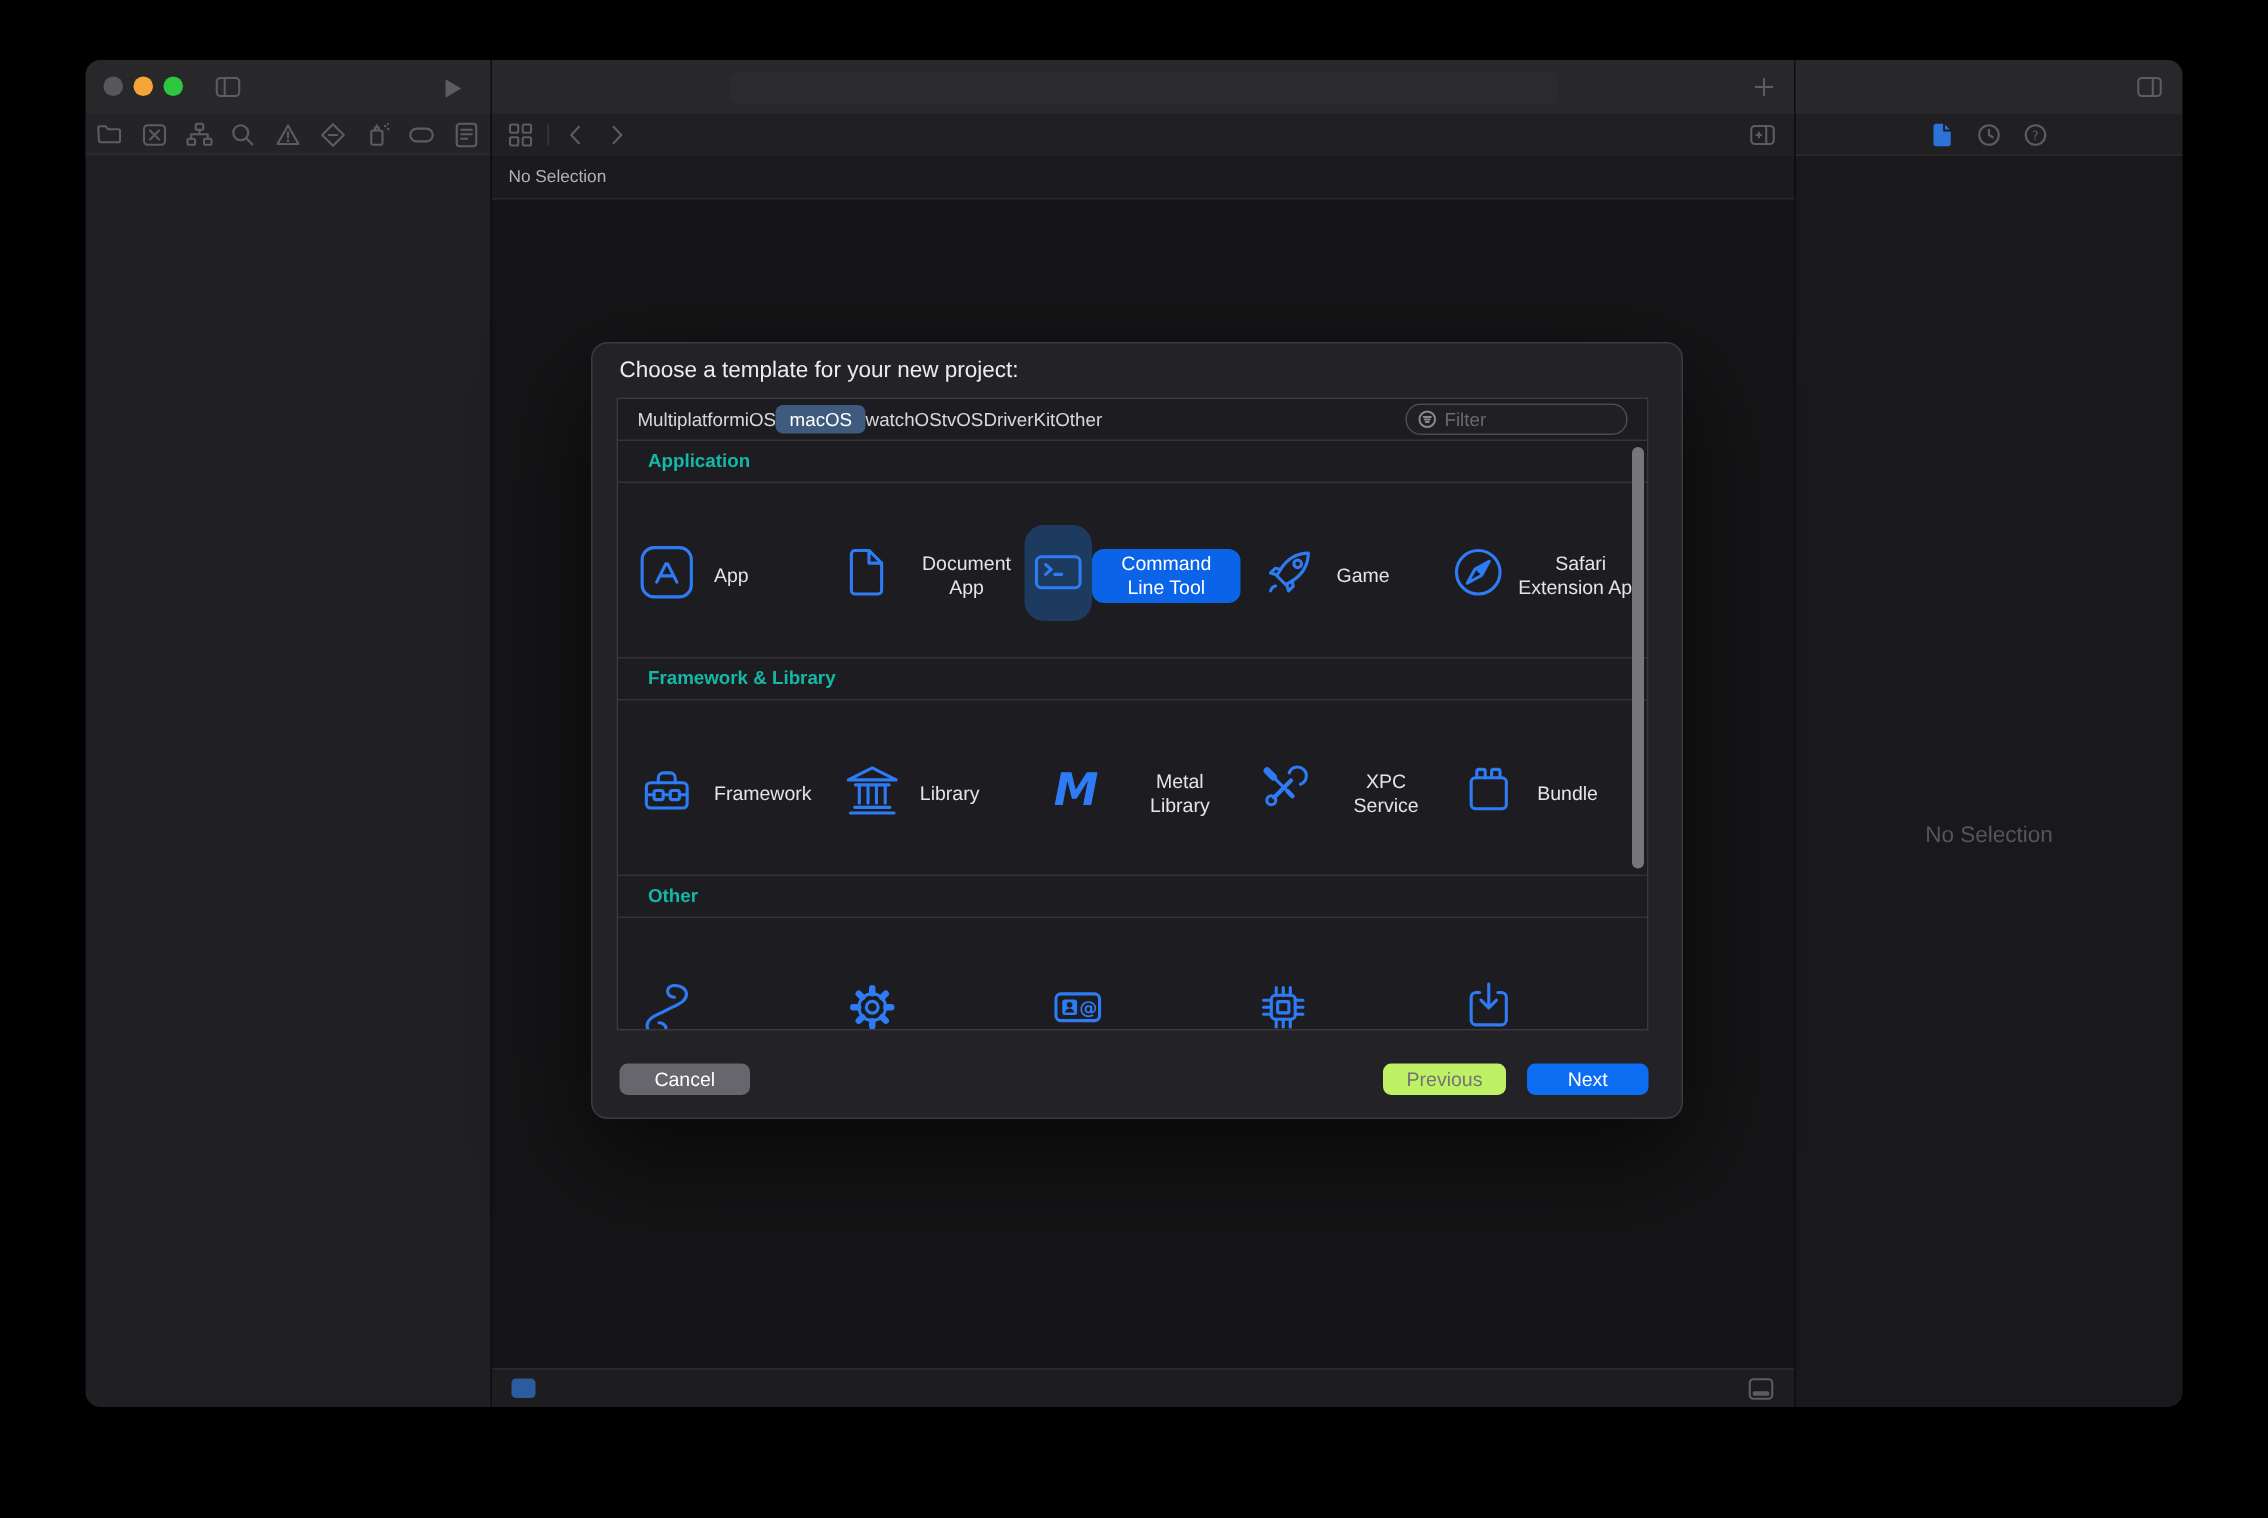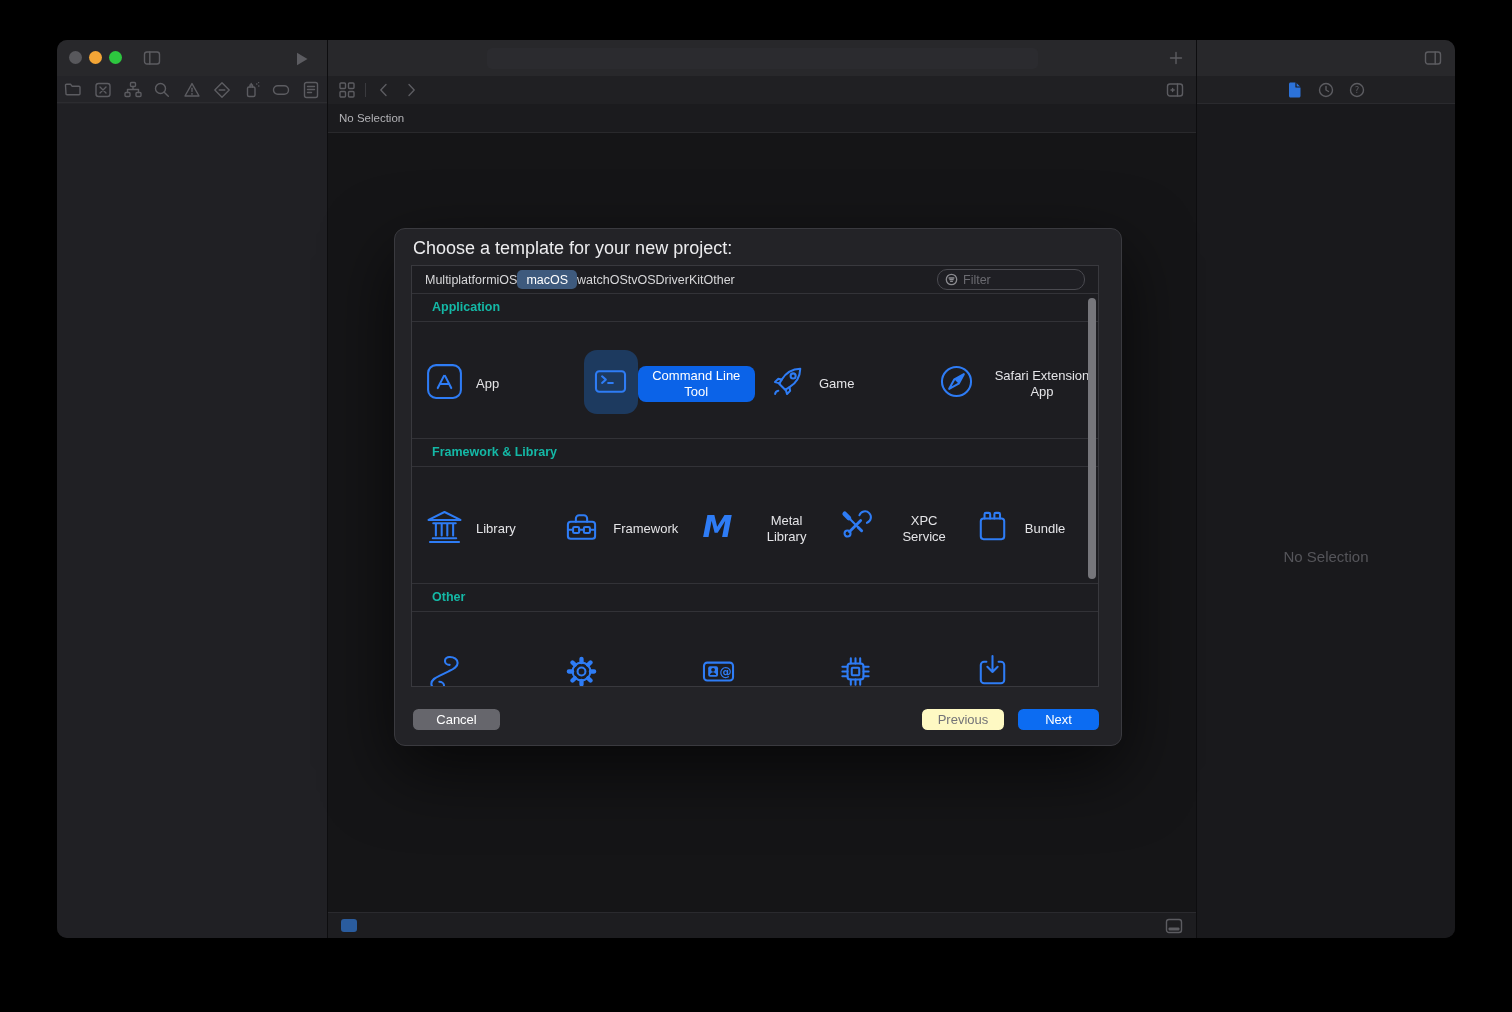--- a/index.html
+++ b/index.html
@@ -30,21 +30,21 @@
 
   .panel-right { position:absolute; top:36px; left:1140px; right:0; bottom:0; background:#19191c; }
   .insp-tabs { height:28px; background:#202023; border-bottom:1px solid #2a2a2e; display:flex; align-items:center; justify-content:center; gap:13px; }
   .insp-tabs .icon.selected { color:#2c72d9; }
   .insp-empty { position:absolute; top:472px; left:0; right:0; text-align:center; color:#55555a; font-size:15px; }
 
   .tabfield { position:absolute; left:430px; top:7.5px; width:551px; height:21px; background:#2b2b2f; border-radius:5px; }
 
   
   .dialog { position:absolute; left:394px; top:228px; width:728px; height:518px; background:#232327; border-radius:11px; border:1px solid #3a3a3f; box-shadow:0 25px 70px rgba(0,0,0,.65); z-index:5; }
-  .dtitle { position:absolute; top:9px; left:18px; font-size:18px; color:#ececee; }
+  .dtitle { position:absolute; top:9px; left:18px; font-size:15px; color:#ececee; }
   .tpanel { position:absolute; left:16px; top:36px; width:688px; height:422px; background:#1d1d21; border:1px solid #39393e; overflow:hidden; }
   .ptabs { height:28px; display:flex; align-items:center; padding:0 13px; border-bottom:1px solid #333338; }
   .tabwrap { display:flex; align-items:center; }
   .ptab { font-size:12.5px; color:#d8d8da; padding:2.5px 0; cursor:default; white-space:nowrap; }
   .ptab.selected { background:#3e5a7d; border-radius:5px; padding:2.5px 9px; color:#fff; }
   .filterbox { margin-left:auto; display:flex; align-items:center; gap:5px; border:1px solid #4a4a50; border-radius:10px; height:21px; padding:0 7px; width:148px; background:#1f1f24; }
   .filterbox .icon { color:#8a8a8f; }
   .filterbox .icon svg { width:13px; height:13px; }
   .filterbox input { background:transparent; border:none; outline:none; color:#d0d0d3; font-size:12.5px; width:100%; font-family:inherit; }
   .filterbox input::placeholder { color:#6a6a70; }
@@ -53,21 +53,21 @@
   .tile { flex:1; display:flex; flex-direction:row; align-items:center; padding-top:3px; }
   .iconbox { width:64px; height:64px; border-radius:13px; display:flex; align-items:center; justify-content:center; color:#2e7cf5; }
   .iconbox svg { width:45px; height:45px; fill:none; stroke:currentColor; stroke-width:2.2; stroke-linecap:round; stroke-linejoin:round; }
   .tile.selected .iconbox { background:#1d3a5f; }
   .tlabel { margin-top:4px; font-size:13px; color:#e4e4e7; text-align:center; line-height:16px; max-width:118px; }
   .tile.selected .tlabel { background:#0b63e8; color:#fff; border-radius:8px; padding:2px 10px; }
   .tscroll { position:absolute; top:32px; right:2px; width:8px; height:281px; background:#76767b; border-radius:4px; }
   .btnrow { position:absolute; left:18px; right:22px; top:479px; height:22px; display:flex; align-items:center; }
   .btn { height:21px; border-radius:5.5px; font-size:13px; display:flex; align-items:center; justify-content:center; border:none; font-family:inherit; cursor:default; }
   .btn-cancel { width:87px; background:#66666c; color:#fff; }
-  .btn-prev { width:82px; background:#fef9c3; color:#737378; margin-left:auto; }
+  .btn-prev { width:82px; background:#bef264; color:#737378; margin-left:auto; }
   .btn-next { width:81px; background:#0c6cf2; color:#fff; margin-left:14px; }
 </style>
 </head>
 <body>
 
 <div class="window">
   <div class="toolbar">
     <div class="tl" style="left: 11.5px; background: rgb(88, 88, 92);" id="tl0"></div>
     <div class="tl" style="left: 31.5px; background: rgb(243, 165, 54);" id="tl1"></div>
     <div class="tl" style="left: 51.5px; background: rgb(45, 198, 63);" id="tl2"></div>
@@ -257,20 +257,29 @@
         <div class="titem-row">
           <div class="tile">
             <div class="iconbox">
               <svg viewBox="0 0 48 48">
                 <rect x="6.5" y="6.5" width="35" height="35" rx="8.5"></rect>
                 <path d="M16.8 31 23.4 18M24.6 18 31.2 31M19.2 26.6h9.6"></path>
               </svg>
             </div>
             <div class="tlabel">App</div>
           </div>
+          <div class="tile">
+            <div class="iconbox">
+              <svg viewBox="0 0 48 48">
+                <path d="M14.5 11c0-1.4 1.1-2.5 2.5-2.5h10L36 17.5V37c0 1.4-1.1 2.5-2.5 2.5H17c-1.4 0-2.5-1.1-2.5-2.5V11z"></path>
+                <path d="M27 8.8v8.7h8.8"></path>
+              </svg>
+            </div>
+            <div class="tlabel">Document App</div>
+          </div>
           <div class="tile selected">
             <div class="iconbox">
               <svg viewBox="0 0 48 48">
                 <rect x="8.5" y="13" width="31" height="22" rx="3.5"></rect>
                 <path d="M15 18.5 19 22 15 25.5M21.5 25.5h5"></path>
               </svg>
             </div>
             <div class="tlabel">Command Line Tool</div>
           </div>
           <div class="tile">
@@ -290,40 +299,40 @@
                 <circle cx="24" cy="24" r="15.5"></circle>
                 <path d="M31.8 16.2 26.3 26.3 16.2 31.8 21.7 21.7z"></path>
                 <path d="M31.8 16.2 26.3 26.3 21.7 21.7z" fill="currentColor" stroke="none"></path>
               </svg>
             </div>
             <div class="tlabel">Safari Extension App</div>
           </div>
         </div>
         <div class="shead">Framework &amp; Library</div>
         <div class="titem-row">
-          <div class="tile">
-            <div class="iconbox">
-              <svg viewBox="0 0 48 48">
-                <path d="M24 8.5 41 17H7z"></path>
-                <path d="M12 20.5h24M14.8 20.5v13M21 20.5v13M27 20.5v13M33.2 20.5v13M11.5 36.5h25M8.5 40.5h31"></path>
-              </svg>
-            </div>
-            <div class="tlabel">Library</div>
-          </div>
           <div class="tile">
             <div class="iconbox">
               <svg viewBox="0 0 48 48">
                 <path d="M18 19v-3.5c0-1.9 1.6-3.5 3.5-3.5h5c1.9 0 3.5 1.6 3.5 3.5V19"></path>
                 <rect x="9.5" y="19" width="29" height="18" rx="3"></rect>
                 <path d="M9.5 27.5H15M21.5 27.5h5M33 27.5h5.5"></path>
                 <rect x="15" y="24.5" width="6.5" height="6.5" rx="1.5"></rect>
                 <rect x="26.5" y="24.5" width="6.5" height="6.5" rx="1.5"></rect>
               </svg>
             </div>
             <div class="tlabel">Framework</div>
+          </div>
+          <div class="tile">
+            <div class="iconbox">
+              <svg viewBox="0 0 48 48">
+                <path d="M24 8.5 41 17H7z"></path>
+                <path d="M12 20.5h24M14.8 20.5v13M21 20.5v13M27 20.5v13M33.2 20.5v13M11.5 36.5h25M8.5 40.5h31"></path>
+              </svg>
+            </div>
+            <div class="tlabel">Library</div>
           </div>
           <div class="tile">
             <div class="iconbox">
               <svg viewBox="0 0 48 48">
                 <text x="24" y="35" text-anchor="middle" font-family="DejaVu Sans, sans-serif" font-size="32" font-style="italic" font-weight="bold" fill="currentColor" stroke="none">M</text>
               </svg>
             </div>
             <div class="tlabel">Metal Library</div>
           </div>
           <div class="tile">

